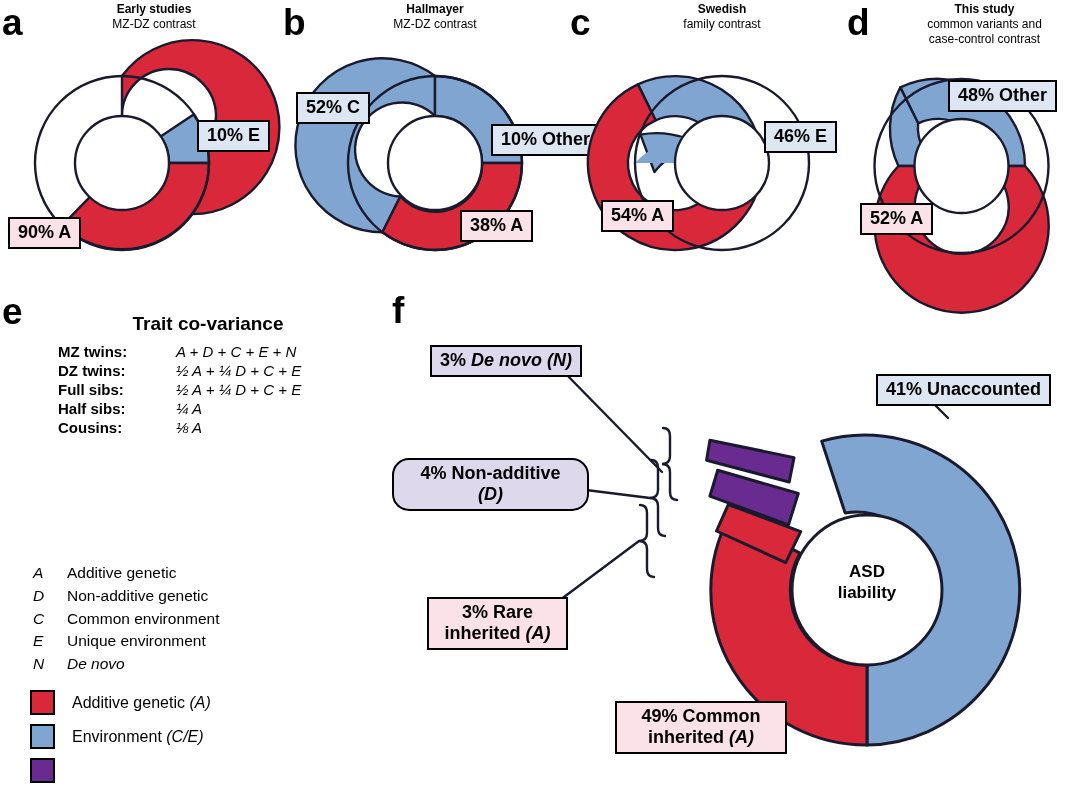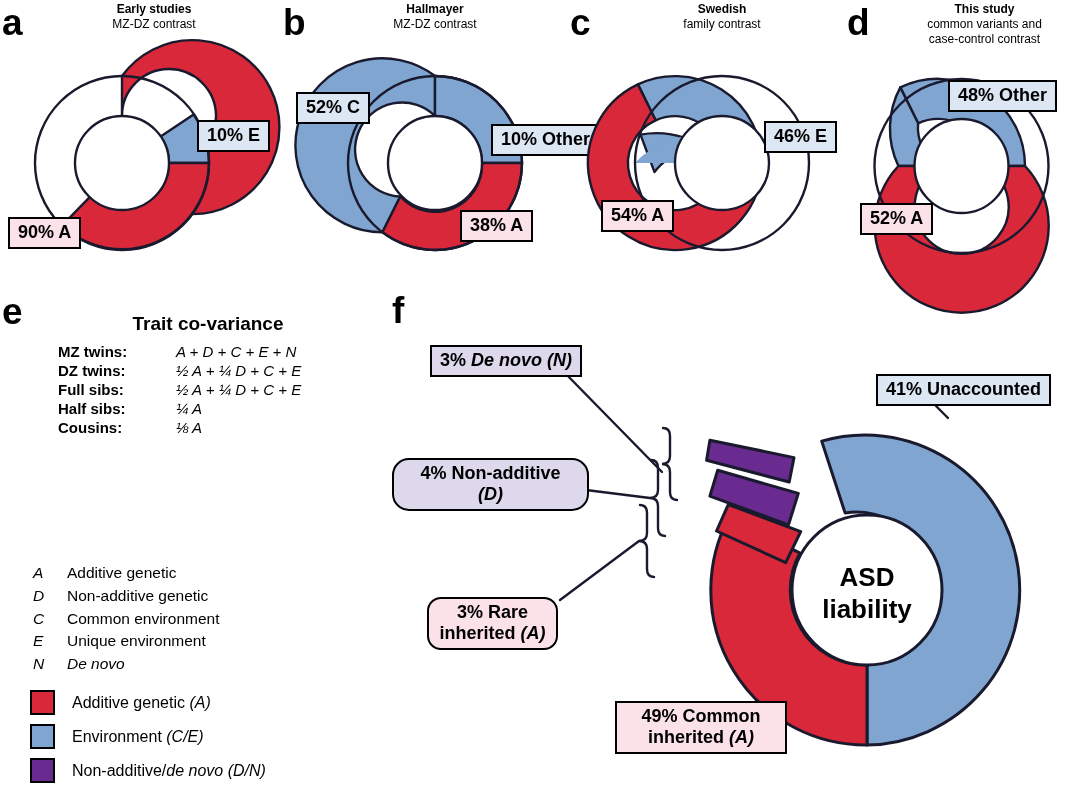--- a/index.html
+++ b/index.html
@@ -44,21 +44,21 @@
   #abbrev .ab{width:34px;font-style:italic;}
   #abbrev .de{}
 
   
   #legend{position:absolute;font-size:16px;}
   #legend .row{display:flex;align-items:center;margin-bottom:9px;}
   #legend .sw{width:25px;height:25px;border:2px solid #000;margin-right:17px;box-sizing:border-box;}
 
   
   #asd-center{
-    position:absolute;text-align:center;font-size:26px;font-weight:bold;
+    position:absolute;text-align:center;font-size:17px;font-weight:bold;
     line-height:1.22;
   }
 </style>
 </head>
 <body>
 
 <div class="panel-letter" style="left:2px;top:4px;">a</div>
 <div class="panel-title" style="left:44px;top:2px;width:220px;">
   <span class="t1">Early studies</span>
   <span class="t2">MZ-DZ contrast</span>
@@ -181,21 +181,20 @@
   <div class="row">
     <span class="sw" style="background:#d8283a;"></span>
     <span><span>Additive genetic </span><span class="ital">(A)</span></span>
   </div>
   <div class="row">
     <span class="sw" style="background:#7fa5d0;"></span>
     <span><span>Environment </span><span class="ital">(C/E)</span></span>
   </div>
   <div class="row">
     <span class="sw" style="background:#6a2b91;"></span>
-    <span><span>Non-additive/</span><span class="ital">de novo (D/N)</span></span>
   </div>
 </div>
 
 <div class="panel-letter" style="left:392px;top:292px;">f</div>
 
 <svg style="left:0px;top:0px;" width="1089" height="795" viewBox="0 0 1089 795">
   <g>
 
     <path d="M 821.7 441.1 A 155 155 0 1 1 867 745 L 867 665 A 75 75 0 1 0 845.1 512.9 Z" fill="#7fa5d0" stroke="#1a1a2e" stroke-width="3" stroke-linejoin="round"></path>
 
@@ -228,21 +227,21 @@
 
 <div class="callout fill-purple" style="left:430px;top:345px;">
   <span>3% </span><span class="ital">De novo (N)</span>
 </div>
 
 <div class="callout fill-purple two-line" style="left:392px;top:458px;width:197px;border-radius:17px;">
   <span style="display:block;">4% Non-additive</span>
   <span class="ital" style="display:block;">(D)</span>
 </div>
 
-<div class="callout fill-red two-line" style="left:427px;top:597px;width:131px;border-radius:14px;">
+<div class="callout fill-red two-line" style="left:427px;top:597px;width:141px;">
   <span style="display:block;">3% Rare</span>
   <span style="display:block;"><span>inherited </span><span class="ital">(A)</span></span>
 </div>
 
 <div class="callout fill-blue" style="left:876px;top:374px;">41% Unaccounted</div>
 
 <div class="callout fill-red two-line" style="left:615px;top:701px;width:172px;">
   <span style="display:block;">49% Common</span>
   <span style="display:block;"><span>inherited </span><span class="ital">(A)</span></span>
 </div>

